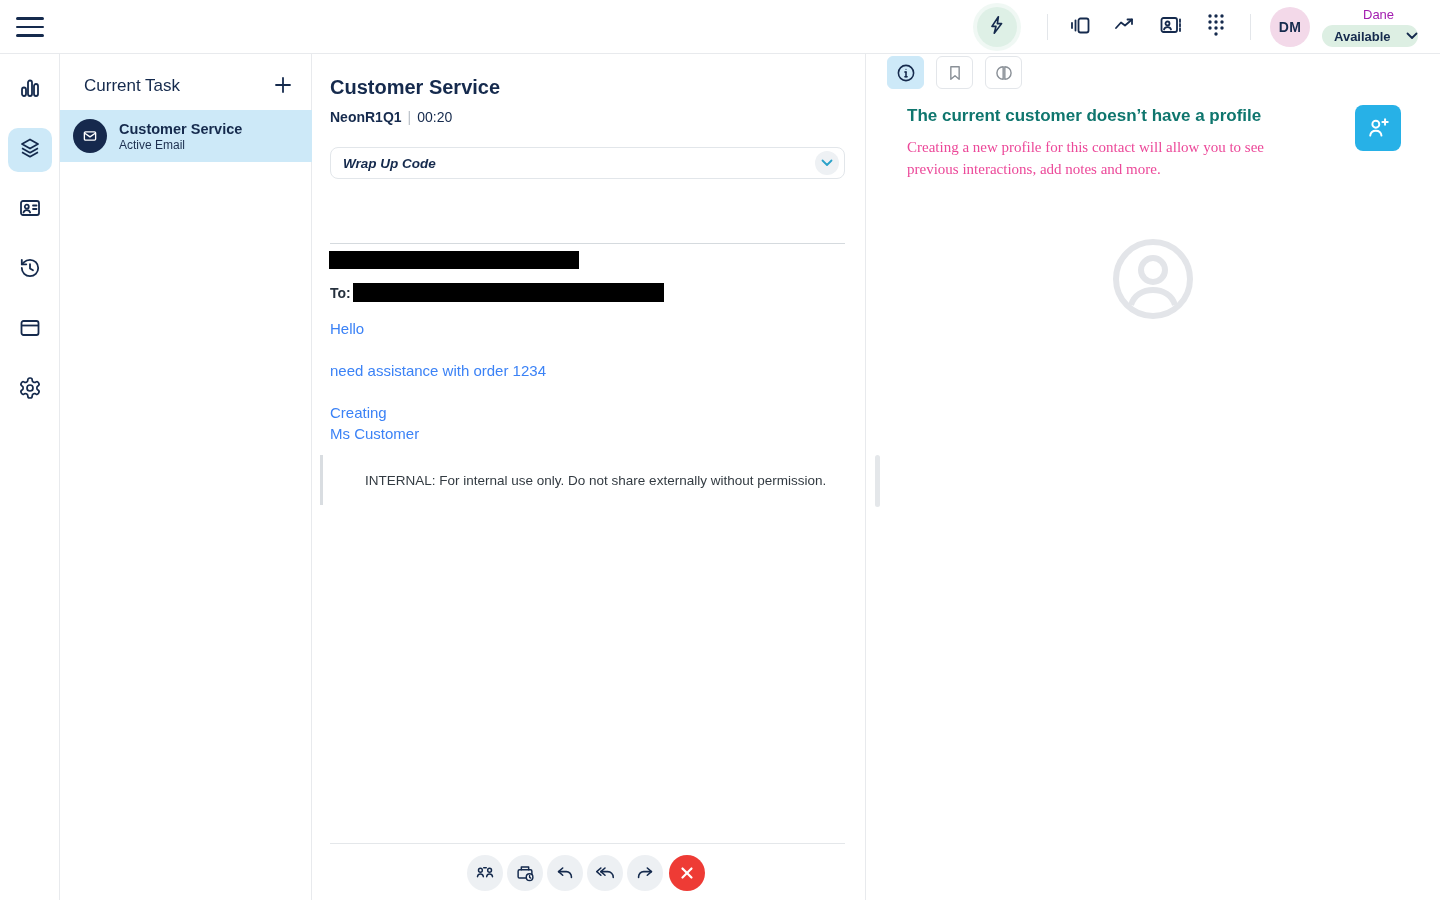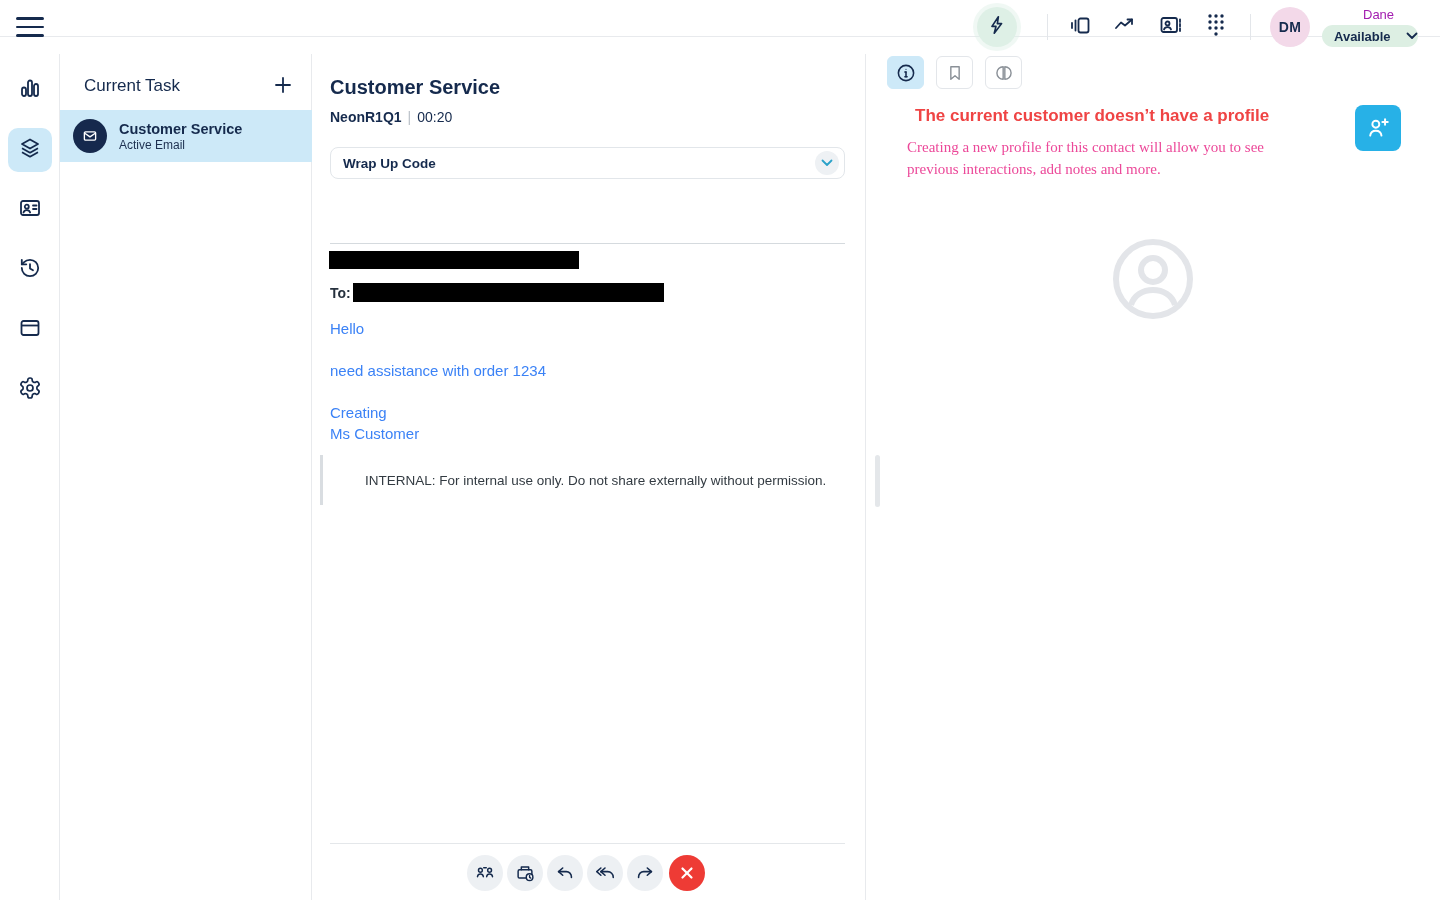--- a/index.html
+++ b/index.html
@@ -1,19 +1,19 @@
 <!DOCTYPE html>
 <html><head>
 <meta charset="utf-8">
 <style>
   * { margin:0; padding:0; box-sizing:border-box; }
   html,body { width:1440px; height:900px; background:#fff; font-family:"Liberation Sans", sans-serif; color:#152a4d; overflow:hidden; }
 
   
-  #topbar { position:absolute; top:0; left:0; width:1440px; height:37px; background:#fff; border-bottom:1px solid #e8eaed; z-index:5; }
+  #topbar { position:absolute; top:0; left:0; width:1440px; height:54px; background:#fff; border-bottom:1px solid #e8eaed; z-index:5; }
   #hamburger { position:absolute; top:14px; left:16px; width:28px; height:26px; display:flex; flex-direction:column; justify-content:space-between; padding:3px 0; cursor:pointer; }
   #hamburger span { display:block; height:2.6px; background:#152a4d; border-radius:2px; }
   .circle-btn { position:absolute; width:40px; height:40px; border-radius:50%; display:flex; align-items:center; justify-content:center; }
   #quick-btn { top:7px; left:977px; background:#def0e6; box-shadow:0 0 0 4px rgba(222,240,230,.45); cursor:pointer; }
   .tb-sep { position:absolute; top:14px; width:1px; height:26px; background:#e3e6ea; }
   .tb-icon { position:absolute; top:13px; width:28px; height:28px; display:flex; align-items:center; justify-content:center; cursor:pointer; }
   #avatar { top:7px; left:1270px; background:#f3d9e9; cursor:pointer; }
   #avatar b { font-size:14px; letter-spacing:.3px; color:#152a4d; }
   #user-name { position:absolute; top:7px; left:1322px; font-size:13px; color:#a21caf;margin-left:41px; }
   #status-pill { position:absolute; top:25px; left:1322px; height:22px; min-width:96px; background:#ddefe3; border-radius:11px; display:flex; align-items:center; justify-content:space-between; padding:0 0 0 12px; cursor:pointer; }
@@ -33,39 +33,39 @@
   #task-item .meta { margin-left:12px; }
   #task-item .t { font-size:14.5px; font-weight:bold; color:#152a4d; line-height:18px; }
   #task-item .s { font-size:12px; color:#1d3050; line-height:15px; }
 
   
   #main { position:absolute; top:54px; left:312px; width:554px; height:846px; border-right:1px solid #e8eaed; background:#fff; }
   #main-title { position:absolute; top:22px; left:18px; font-size:20px; font-weight:bold; color:#152a4d; }
   #main-sub { position:absolute; top:55px; left:18px; font-size:14px; color:#152a4d; }
   #main-sub .q { font-weight:bold; }
   #main-sub .sep { color:#b8bfc7; padding:0 6px; }
-  .accordion { position:absolute; left:18px; width:515px; height:32px; border:1px solid #e2e6ea; border-radius:8px; background:#fff; display:flex; align-items:center; justify-content:space-between; padding:0 5px 0 12px; cursor:pointer; }
+  .accordion { position:absolute; left:18px; width:515px; height:32px; border:1px solid #e2e6ea; border-radius:8px; background:#fff; display:flex; align-items:center; justify-content:space-between; padding:0 5px 0 12px; cursor:pointer;font-style:italic; }
   .accordion .lbl { font-size:13.5px; font-weight:bold; color:#152a4d; }
   .chev-circle { width:24px; height:24px; border-radius:50%; background:#eef1f4; display:flex; align-items:center; justify-content:center; }
   #email-divider { position:absolute; top:189px; left:18px; width:515px; height:1px; background:#d5dade; }
   .redacted { position:absolute; background:#000; }
   .mail-text { position:absolute; font-size:15px; color:#3b82f6; }
   #to-label { position:absolute; font-size:14px; font-weight:bold; color:#26313e; }
   #internal-quote { position:absolute; top:401px; left:8px; width:540px; height:50px; border-left:3px solid #d9dde1; display:flex; align-items:center; }
   #internal-quote p { margin-left:42px; font-size:13.5px; color:#333b42; }
   #toolbar-divider { position:absolute; top:789px; left:18px; width:515px; height:1px; background:#e4e7ea; }
   .tool-btn { position:absolute; top:801px; width:36px; height:36px; border-radius:50%; background:#edf0f3; display:flex; align-items:center; justify-content:center; cursor:pointer; }
   .tool-btn.danger { background:#ee3b35; }
 
   
   #right { position:absolute; top:54px; left:866px; width:574px; height:846px; background:#fff; }
   #scroll-thumb { position:absolute; top:401px; left:9px; width:5px; height:52px; border-radius:3px; background:#e4e7ea; }
   .rp-tab { position:absolute; top:2px; width:37px; height:33px; border-radius:6px; display:flex; align-items:center; justify-content:center; cursor:pointer; background:#fff; border:1px solid #e3e6ea; }
   .rp-tab.active { background:#cde9f8; border-color:#cde9f8; }
-  #rp-heading { position:absolute; top:52px; left:49px; font-size:17px; font-weight:bold; color:#ef4444; }
+  #rp-heading { position:absolute; top:52px; left:41px; font-size:17px; font-weight:bold; color:#0f766e; }
   #rp-desc { position:absolute; top:82px; left:41px; width:412px; font-size:15px; line-height:22px; color:#ec4899;font-family:Liberation Serif, serif; }
   #add-contact { position:absolute; top:51px; left:489px; width:46px; height:46px; border-radius:8px; background:#27b1e7; display:flex; align-items:center; justify-content:center; cursor:pointer; }
   #ph-avatar { position:absolute; top:183px; left:245px; }
 </style>
 </head>
 <body>
 
 <header id="topbar">
   <div id="hamburger">
       <span></span>

